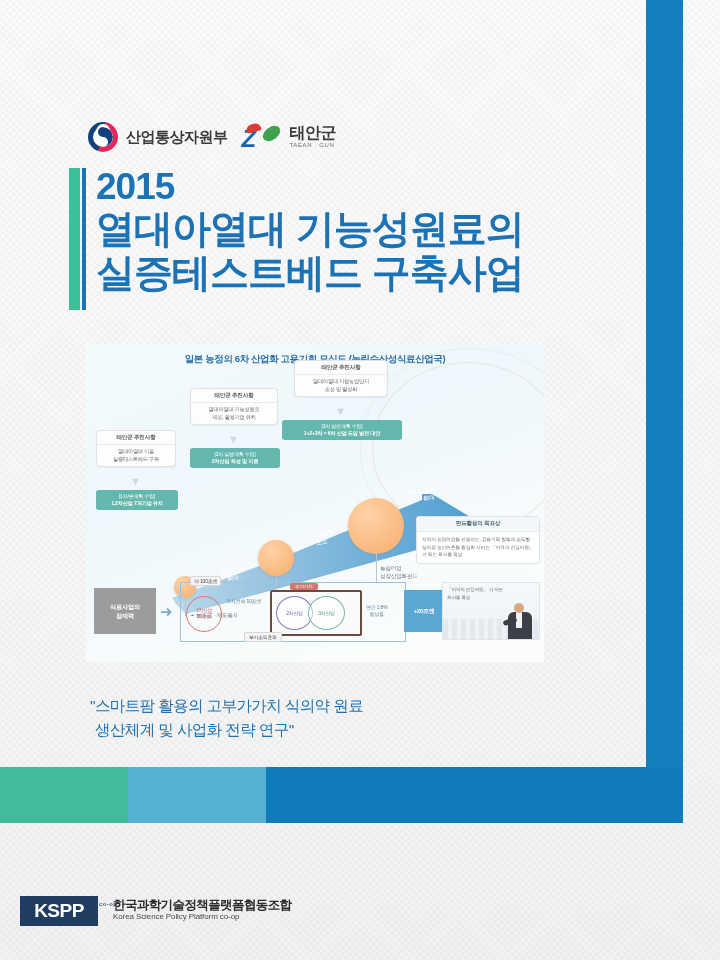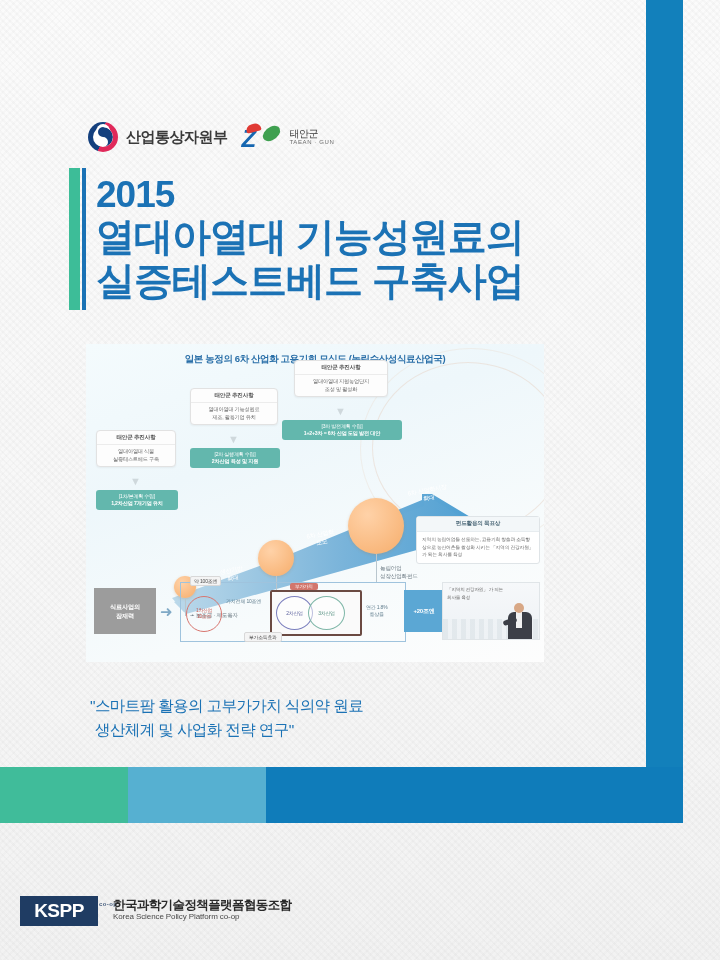--- a/index.html
+++ b/index.html
@@ -46,32 +46,32 @@
     background:#14407e;
     clip-path:path("M10 0 A10 10 0 0 1 10 20 A5 5 0 0 0 10 10 A5 5 0 0 1 10 0 Z");
   }
   .logo-text{font-size:15px;font-weight:700;color:#3a3a3a;letter-spacing:-0.5px;white-space:nowrap;}
 
   .taean-mark{position:relative;width:40px;height:28px;flex:0 0 auto;}
   .tm-z{position:absolute;left:0;top:4px;font-size:24px;font-weight:800;color:#1566b0;font-style:italic;line-height:1;}
   .tm-red{position:absolute;left:4px;top:1px;width:15px;height:8px;background:#e03a34;border-radius:6px 6px 2px 2px;transform:rotate(-14deg);}
   .tm-green{position:absolute;left:20px;top:4px;width:19px;height:13px;background:#3fa050;border-radius:60% 40% 60% 40%;transform:rotate(-24deg);}
   .taean-txt{display:flex;flex-direction:column;line-height:1.05;}
-  .taean-kr{font-size:10px;font-weight:400;color:#3a3a3a;letter-spacing:-0.5px;}
+  .taean-kr{font-size:16px;font-weight:700;color:#3a3a3a;letter-spacing:-0.5px;}
   .taean-en{font-size:6px;color:#6d6d6d;letter-spacing:0.6px;}
 
   
   .title-bars{position:absolute;left:69px;top:168px;width:17px;height:142px;}
   .bar-green{position:absolute;left:0;top:0;width:11px;height:142px;background:#3dbd98;}
   .bar-blue{position:absolute;left:13px;top:0;width:4px;height:142px;background:#1b72b5;}
   .title{
     position:absolute;left:96px;top:166px;width:520px;
     color:#1b72b5;font-weight:700;letter-spacing:-1px;line-height:1.12;
   }
-  .title .yr{font-size:37px;display:block;margin-top:8px;}
+  .title .yr{font-size:37px;display:block;}
   .title .ln{font-size:39px;display:block;}
 
   
   .diagram{
     position:absolute;left:86px;top:344px;width:458px;height:318px;
     background:linear-gradient(160deg,#f4fbfd 0%,#eef7fb 35%,#f7fbfc 70%,#fdfdfd 100%);
     overflow:hidden;
   }
   .dg-title{
     position:absolute;left:0;top:9px;width:100%;text-align:center;

